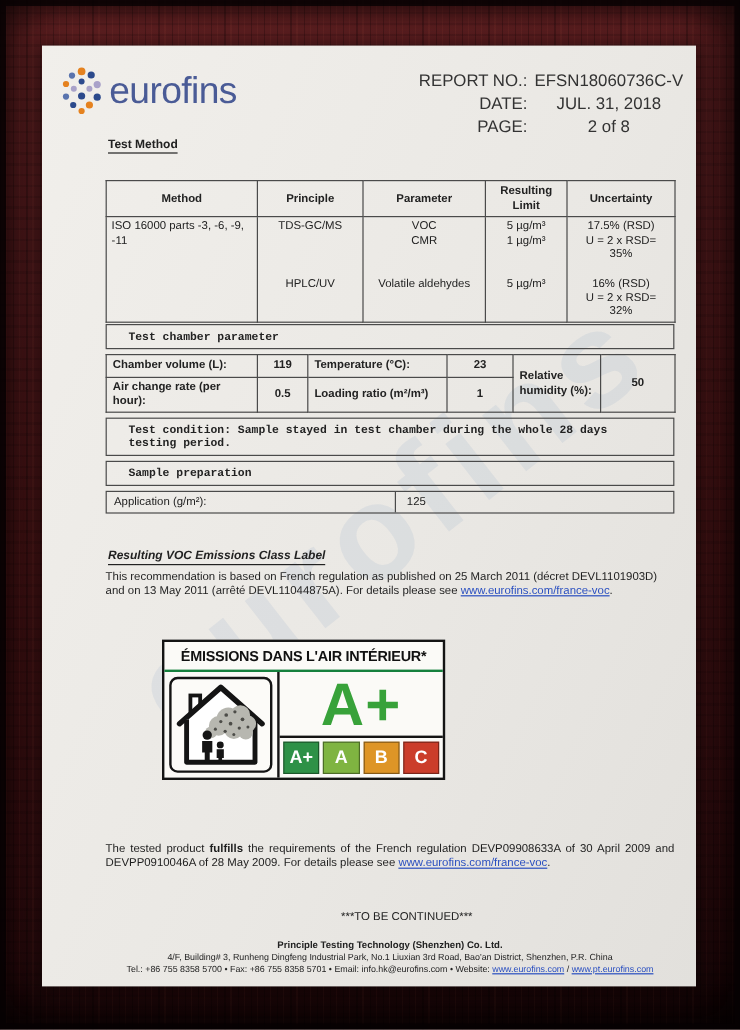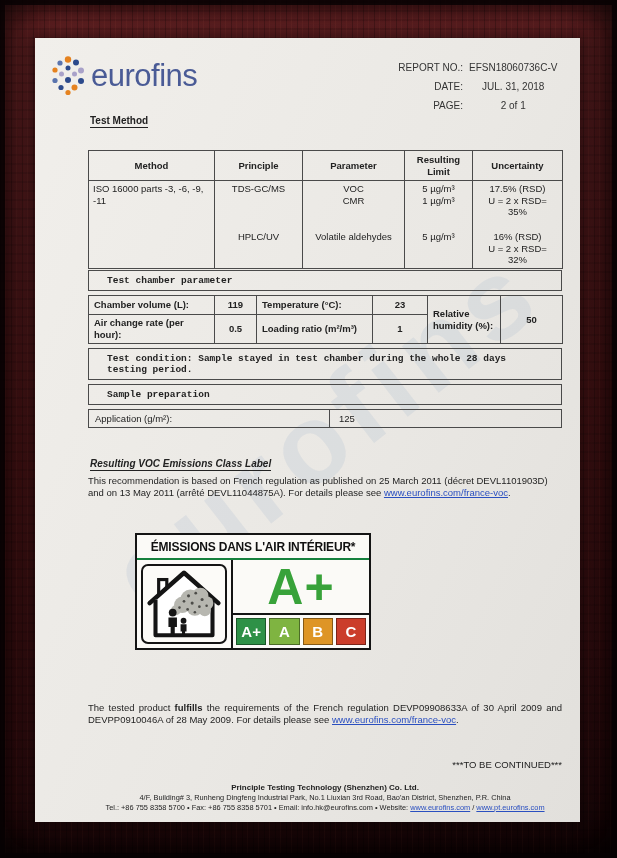--- a/index.html
+++ b/index.html
@@ -27,21 +27,21 @@
   .watermark { position:absolute; left:-30px; top:330px; width:640px; text-align:center;
     font-size:112px; font-weight:bold; letter-spacing:8px; color:rgba(120,158,196,.13);
     transform:rotate(-38deg); pointer-events:none; }
 
   
   .logo { position:absolute; left:13px; top:16px; display:flex; align-items:center; }
   .logo svg { width:40px; height:44px; }
   .logo-text { font-size:31px; letter-spacing:-0.5px; color:#4a5b96; margin-left:3px; }
 
   
-  .report-info { position:absolute; left:348px; top:20px; font-size:10px; color:#333; border-collapse:collapse; }
+  .report-info { position:absolute; left:314px; top:20px; font-size:14px; color:#333; border-collapse:collapse; }
   .report-info td { padding:0; line-height:19px; white-space:nowrap; }
   .report-info td.lab { text-align:right; min-width:80px; }
   .report-info td.val { text-align:center; padding-left:6px; }
 
   .content { position:absolute; left:53px; top:0; width:474px; }
 
   .title { position:absolute; font-size:10px; font-weight:bold; }
   .title span { border-bottom:1.3px solid #222; padding-bottom:1px; }
   .title-testmethod { top:77px; left:2px; }
   .title-voc { top:420px; left:2px;font-style:italic; }
@@ -80,21 +80,21 @@
   .vl-house { width:96px; border-right:2px solid #141414; padding:4px; box-sizing:border-box; }
   .vl-house-inner { border:2px solid #141414; border-radius:7px; width:100%; height:100%; box-sizing:border-box; overflow:hidden; background:#fcfbf8; }
   .vl-house-inner svg { width:100%; height:100%; display:block; }
   .vl-right { flex:1; display:flex; flex-direction:column; }
   .vl-aplus { flex:1; display:flex; align-items:center; justify-content:center;
     font-size:50px; font-weight:bold; letter-spacing:1px; line-height:50px; }
   .vl-scale { border-top:2px solid #141414; height:27px; display:flex; gap:3px; padding:3px; box-sizing:content-box; }
   .scale-box { flex:1; display:flex; align-items:center; justify-content:center; color:#fff;
     font-weight:bold; font-size:15px; border:1px solid rgba(0,0,0,.4); }
 
-  .continued { position:absolute; top:721px; left:0; width:474px; text-align:right; font-size:9.5px; color:#222; }
+  .continued { position:absolute; top:721px; left:14px; width:474px; text-align:center; font-size:9.5px; color:#222; }
 
   .footer { position:absolute; top:745px; left:0; width:474px; text-align:center; color:#222; }
   .footer .company { font-size:8px; font-weight:bold; line-height:10px; }
   .footer .line { font-size:7.4px; line-height:10px; }
 </style>
 </head>
 <body>
 
 <div class="canvas">
   <div class="frame"></div>
@@ -127,21 +127,21 @@
           <tr>
         <td class="lab">REPORT NO.:</td>
         <td class="val">EFSN18060736C-V</td>
       </tr>
       <tr>
         <td class="lab">DATE:</td>
         <td class="val">JUL. 31, 2018</td>
       </tr>
       <tr>
         <td class="lab">PAGE:</td>
-        <td class="val">2 of 1</td>
+        <td class="val">2 of 8</td>
       </tr>
     </tbody>
       </table>
 
     <div class="content">
 
       <div class="title title-testmethod">
         <span>Test Method</span>
       </div>
 

